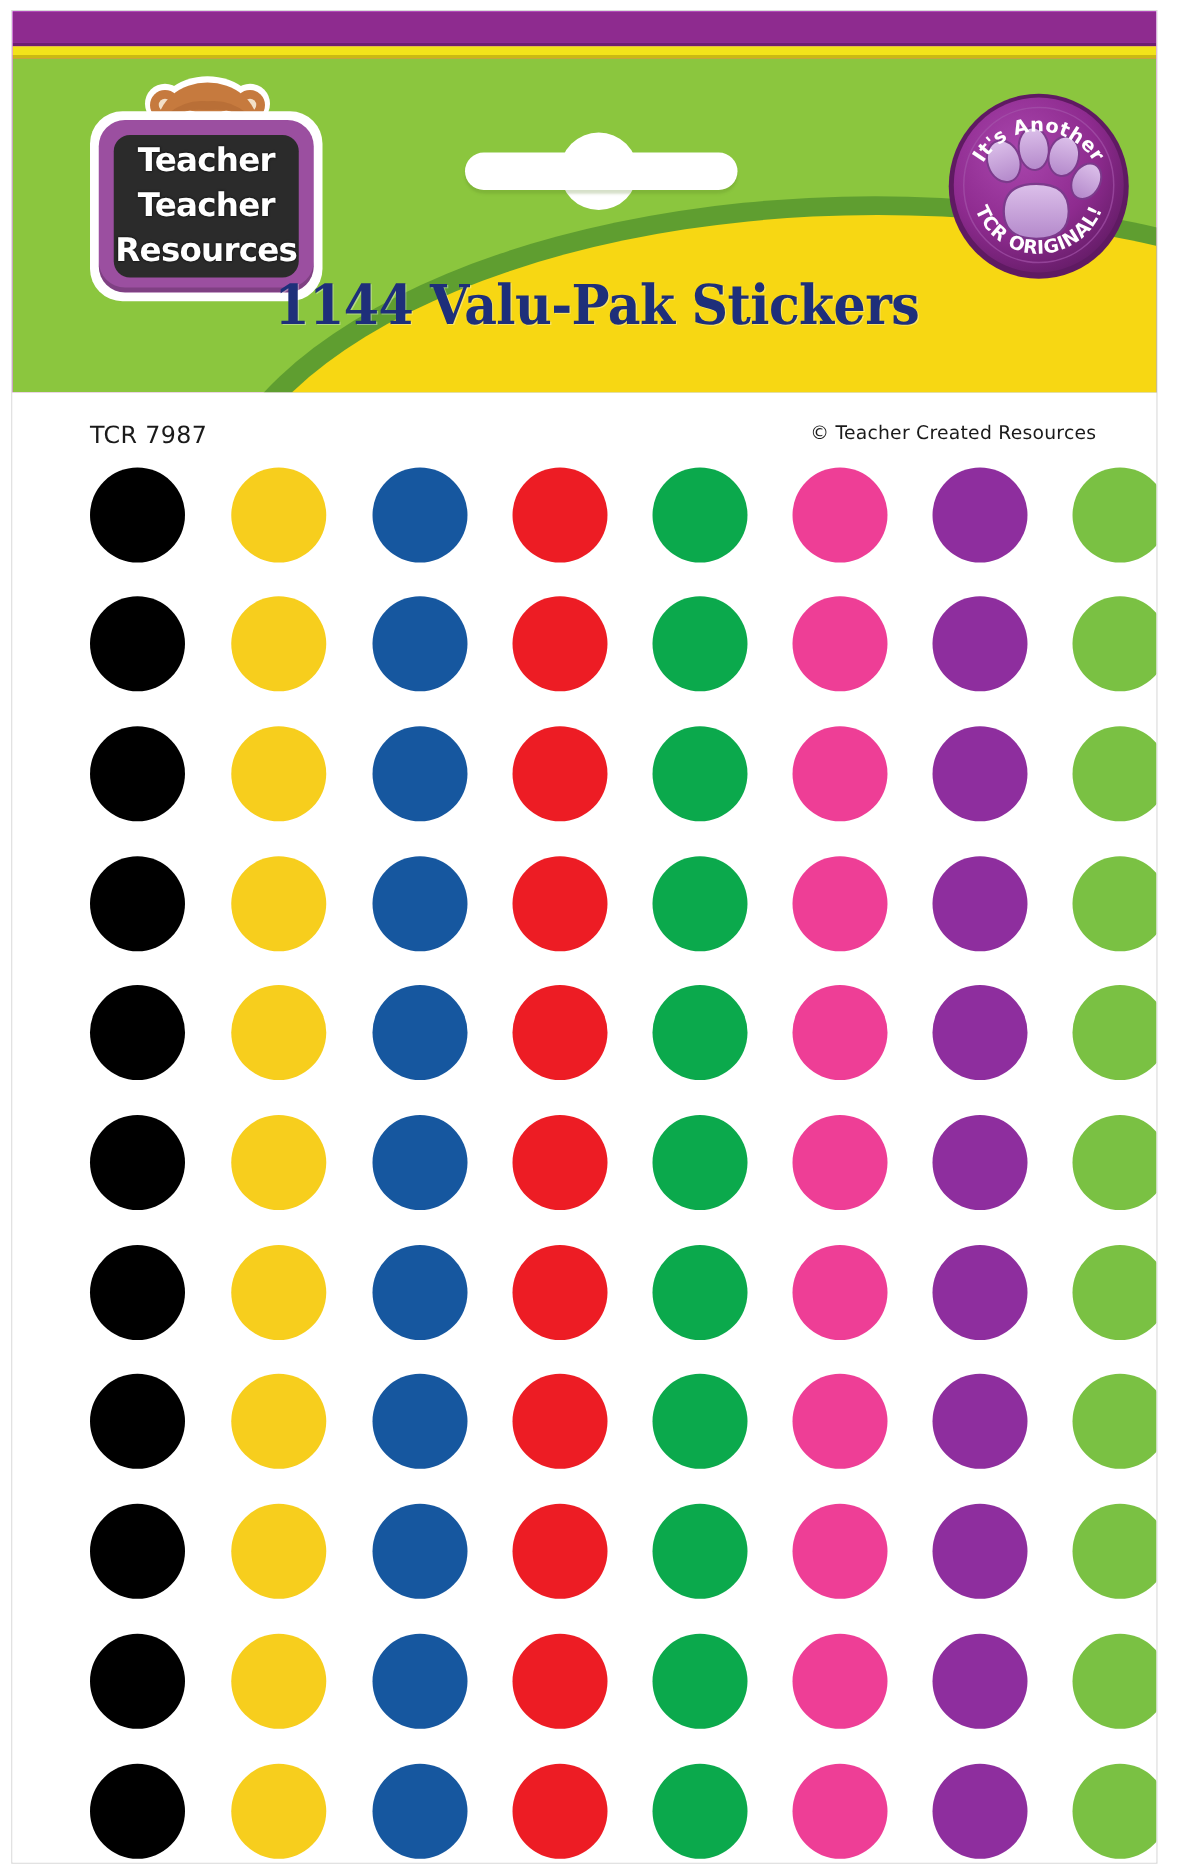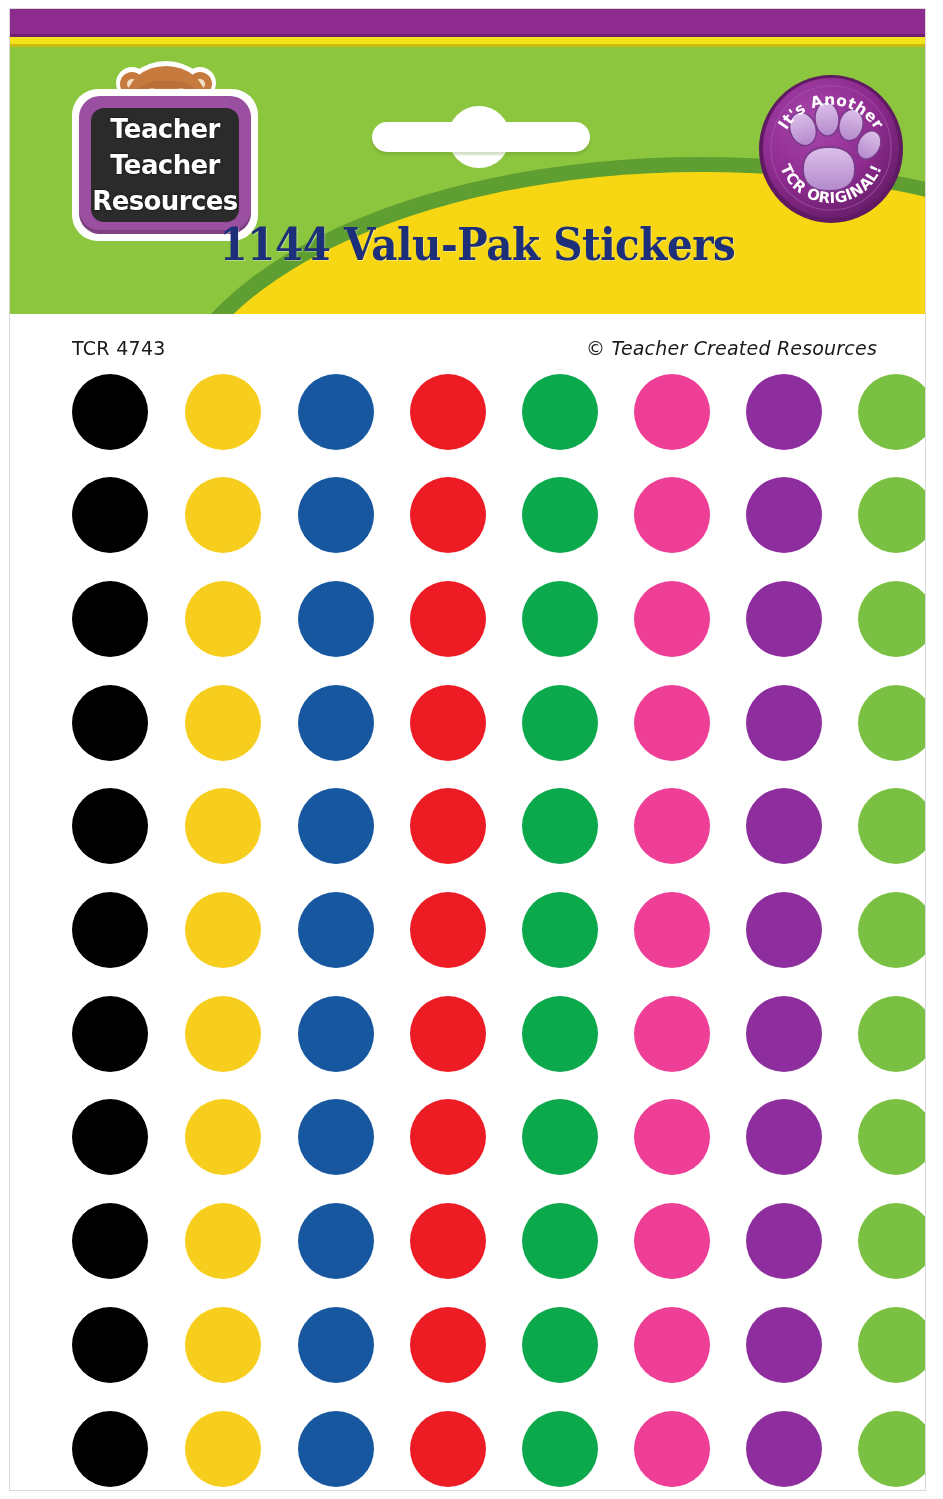--- a/index.html
+++ b/index.html
@@ -200,25 +200,24 @@
     position: absolute;
     left: 62px; top: 23px;
     font-size: 19px;
     color: #1a1a1a;
     font-family: "DejaVu Sans", sans-serif;
     letter-spacing: .3px;
   }
   #copyright {
     position: absolute;
     right: 48px; top: 23px;
-    font-size: 19px;
+    font-size: 15px;
     color: #1a1a1a;
     font-family: "DejaVu Sans", sans-serif;
     letter-spacing: .2px;
-    font-style: italic;
   }
 
   #dot-grid {
     position: absolute;
     left: 0; top: 0;
     width: 915px; height: 1176px;
   }
   .dot-row {
     position: absolute;
     left: 0;
@@ -344,21 +343,21 @@
       </text>
       <text font-family="'DejaVu Sans', sans-serif" font-size="15" font-weight="bold" fill="#ffffff" letter-spacing="0.4">
         <textPath href="#arcBot" startOffset="50%" text-anchor="middle">TCR ORIGINAL!</textPath>
       </text>
     </svg>
 
     <div id="title">1144 Valu-Pak Stickers</div>
   </div>
 
   <div id="sheet">
-    <div id="sku">TCR 4743</div>
+    <div id="sku">TCR 7987</div>
     <div id="copyright">© Teacher Created Resources</div>
     <div id="dot-grid">
         <div class="dot-row" style="top: 60px;">
           <div class="dot" style="left: 62px; width: 76px; height: 76px; background: rgb(0, 0, 0);"></div>
           <div class="dot" style="left: 175px; width: 76px; height: 76px; background: rgb(247, 206, 29);"></div>
           <div class="dot" style="left: 288px; width: 76px; height: 76px; background: rgb(22, 87, 159);"></div>
           <div class="dot" style="left: 400px; width: 76px; height: 76px; background: rgb(237, 28, 36);"></div>
           <div class="dot" style="left: 512px; width: 76px; height: 76px; background: rgb(11, 169, 76);"></div>
           <div class="dot" style="left: 624px; width: 76px; height: 76px; background: rgb(238, 62, 150);"></div>
           <div class="dot" style="left: 736px; width: 76px; height: 76px; background: rgb(142, 46, 158);"></div>

